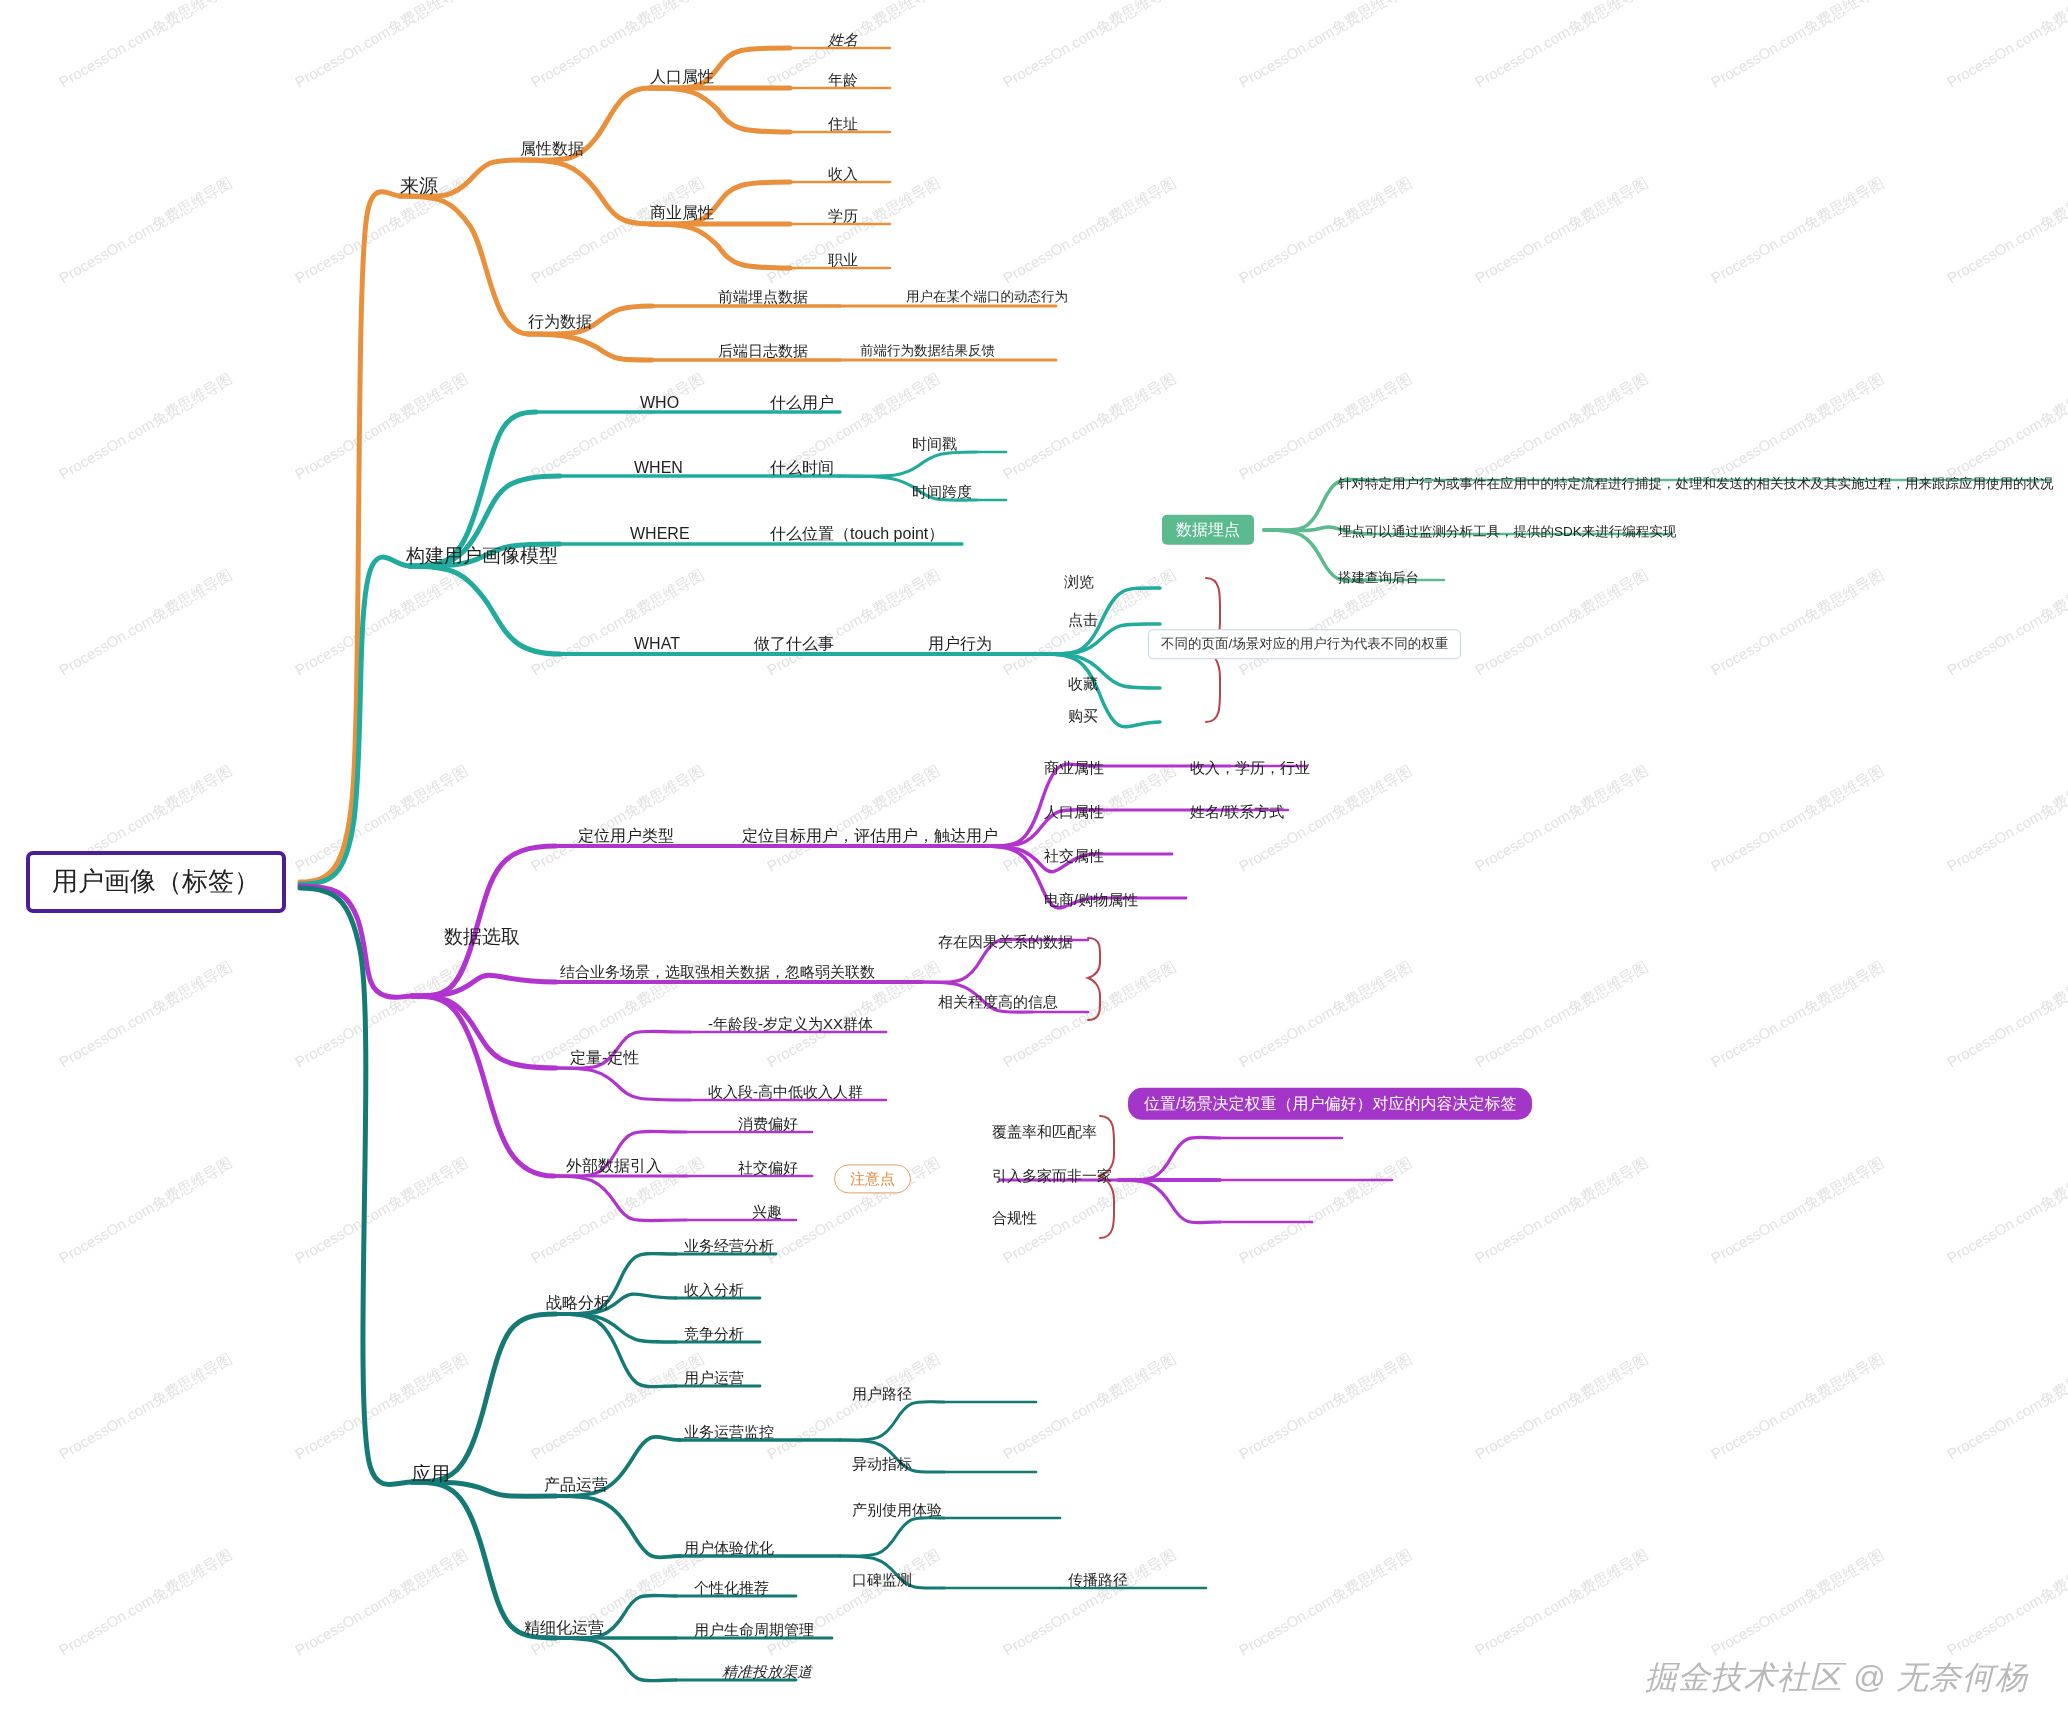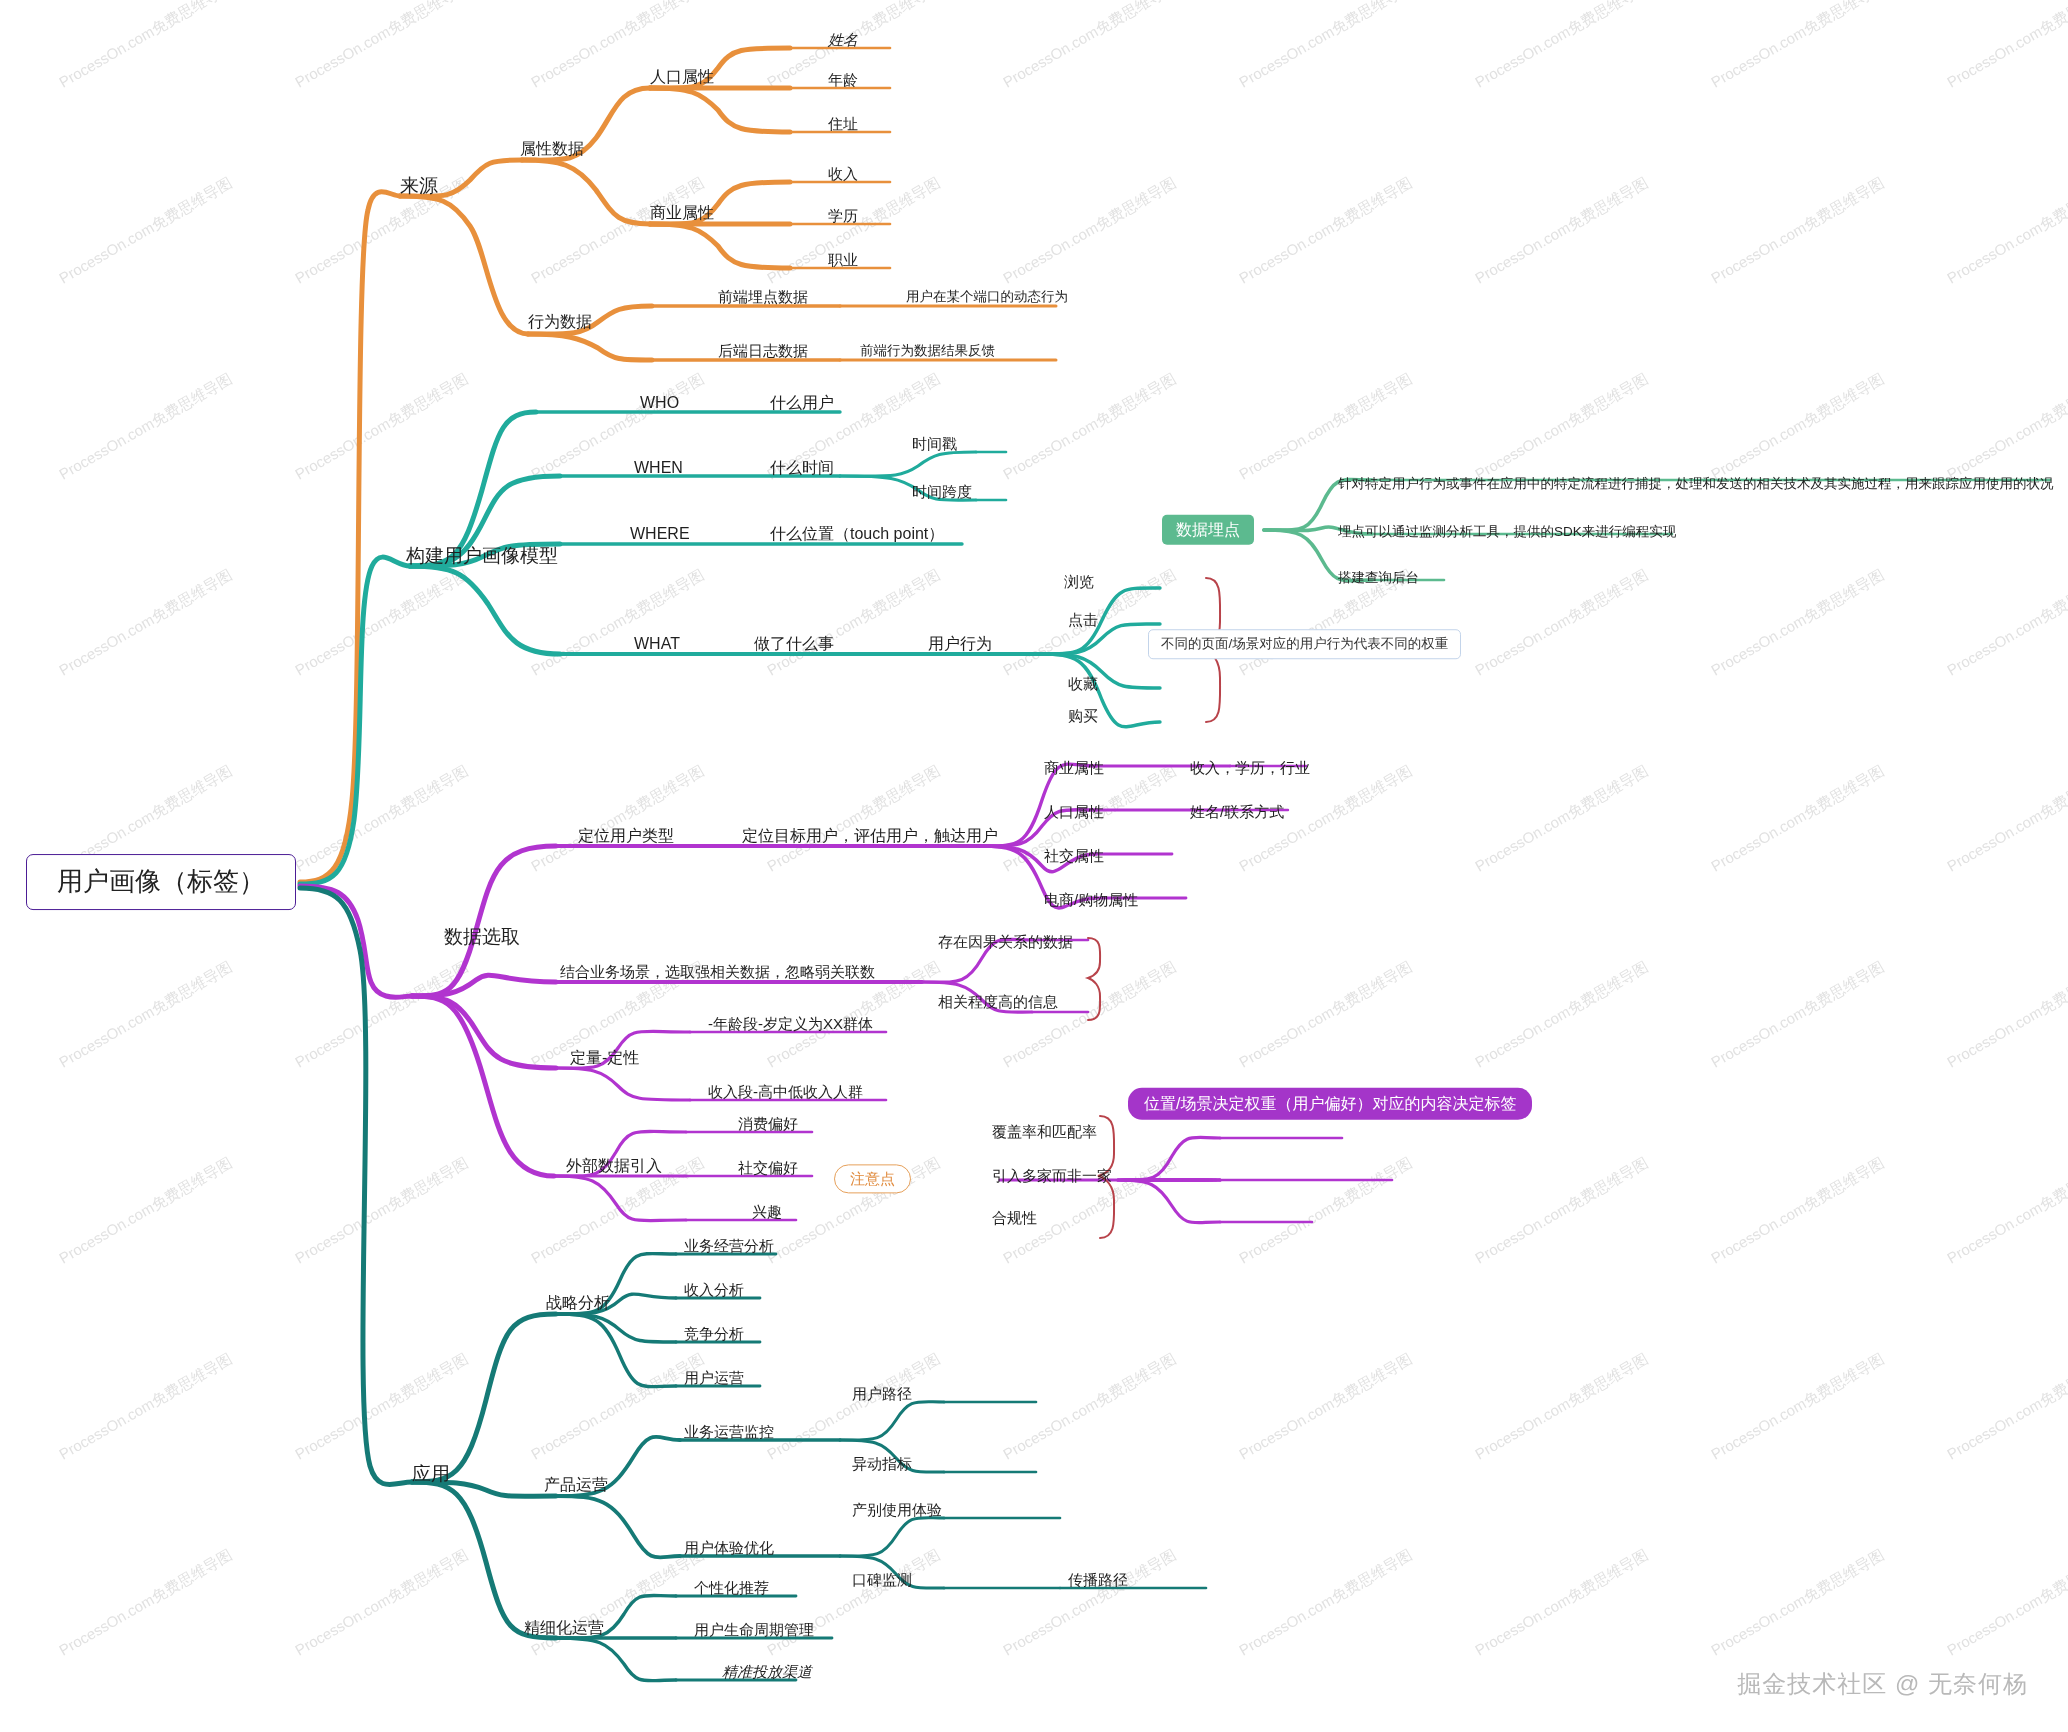--- a/index.html
+++ b/index.html
@@ -37,24 +37,24 @@
   .node {
     position: absolute;
     z-index: 3;
     color: #1f1f1f;
     white-space: nowrap;
     line-height: 1.15;
     transform: translateY(-50%);
     font-family: "Liberation Sans", "DejaVu Sans", sans-serif;
   }
   .root {
-    border: 1px solid #4c1d95;
+    border: 4px solid #4c1d95;
     border-radius: 7px;
     background: #ffffff;
-    padding: 12px 30px;
+    padding: 12px 22px;
     font-size: 26px;
     color: #222;
   }
   .lvl1 { font-size: 19px; }
   .lvl2 { font-size: 16px; }
   .lvl3 { font-size: 15px; }
   .small { font-size: 13.5px; }
   
   .pill-green {
     background: #5cba8f;
@@ -85,24 +85,25 @@
     border-radius: 5px;
     padding: 6px 12px;
     font-size: 13.5px;
   }
   
   #credit {
     position: absolute;
     right: 40px;
     bottom: 32px;
     z-index: 4;
-    font-size: 24px;
+    font-size: 32px;
     color: #b9b9b9;
     white-space: nowrap;
     letter-spacing: 1px;
+    font-style: italic;
   }
 </style>
 </head>
 <body>
 
 <div id="canvas">
 
   <div id="watermarks">
       <div class="wm" style="left: 56px; top: 76px;">ProcessOn.com免费思维导图</div>
       <div class="wm" style="left: 292px; top: 76px;">ProcessOn.com免费思维导图</div>

